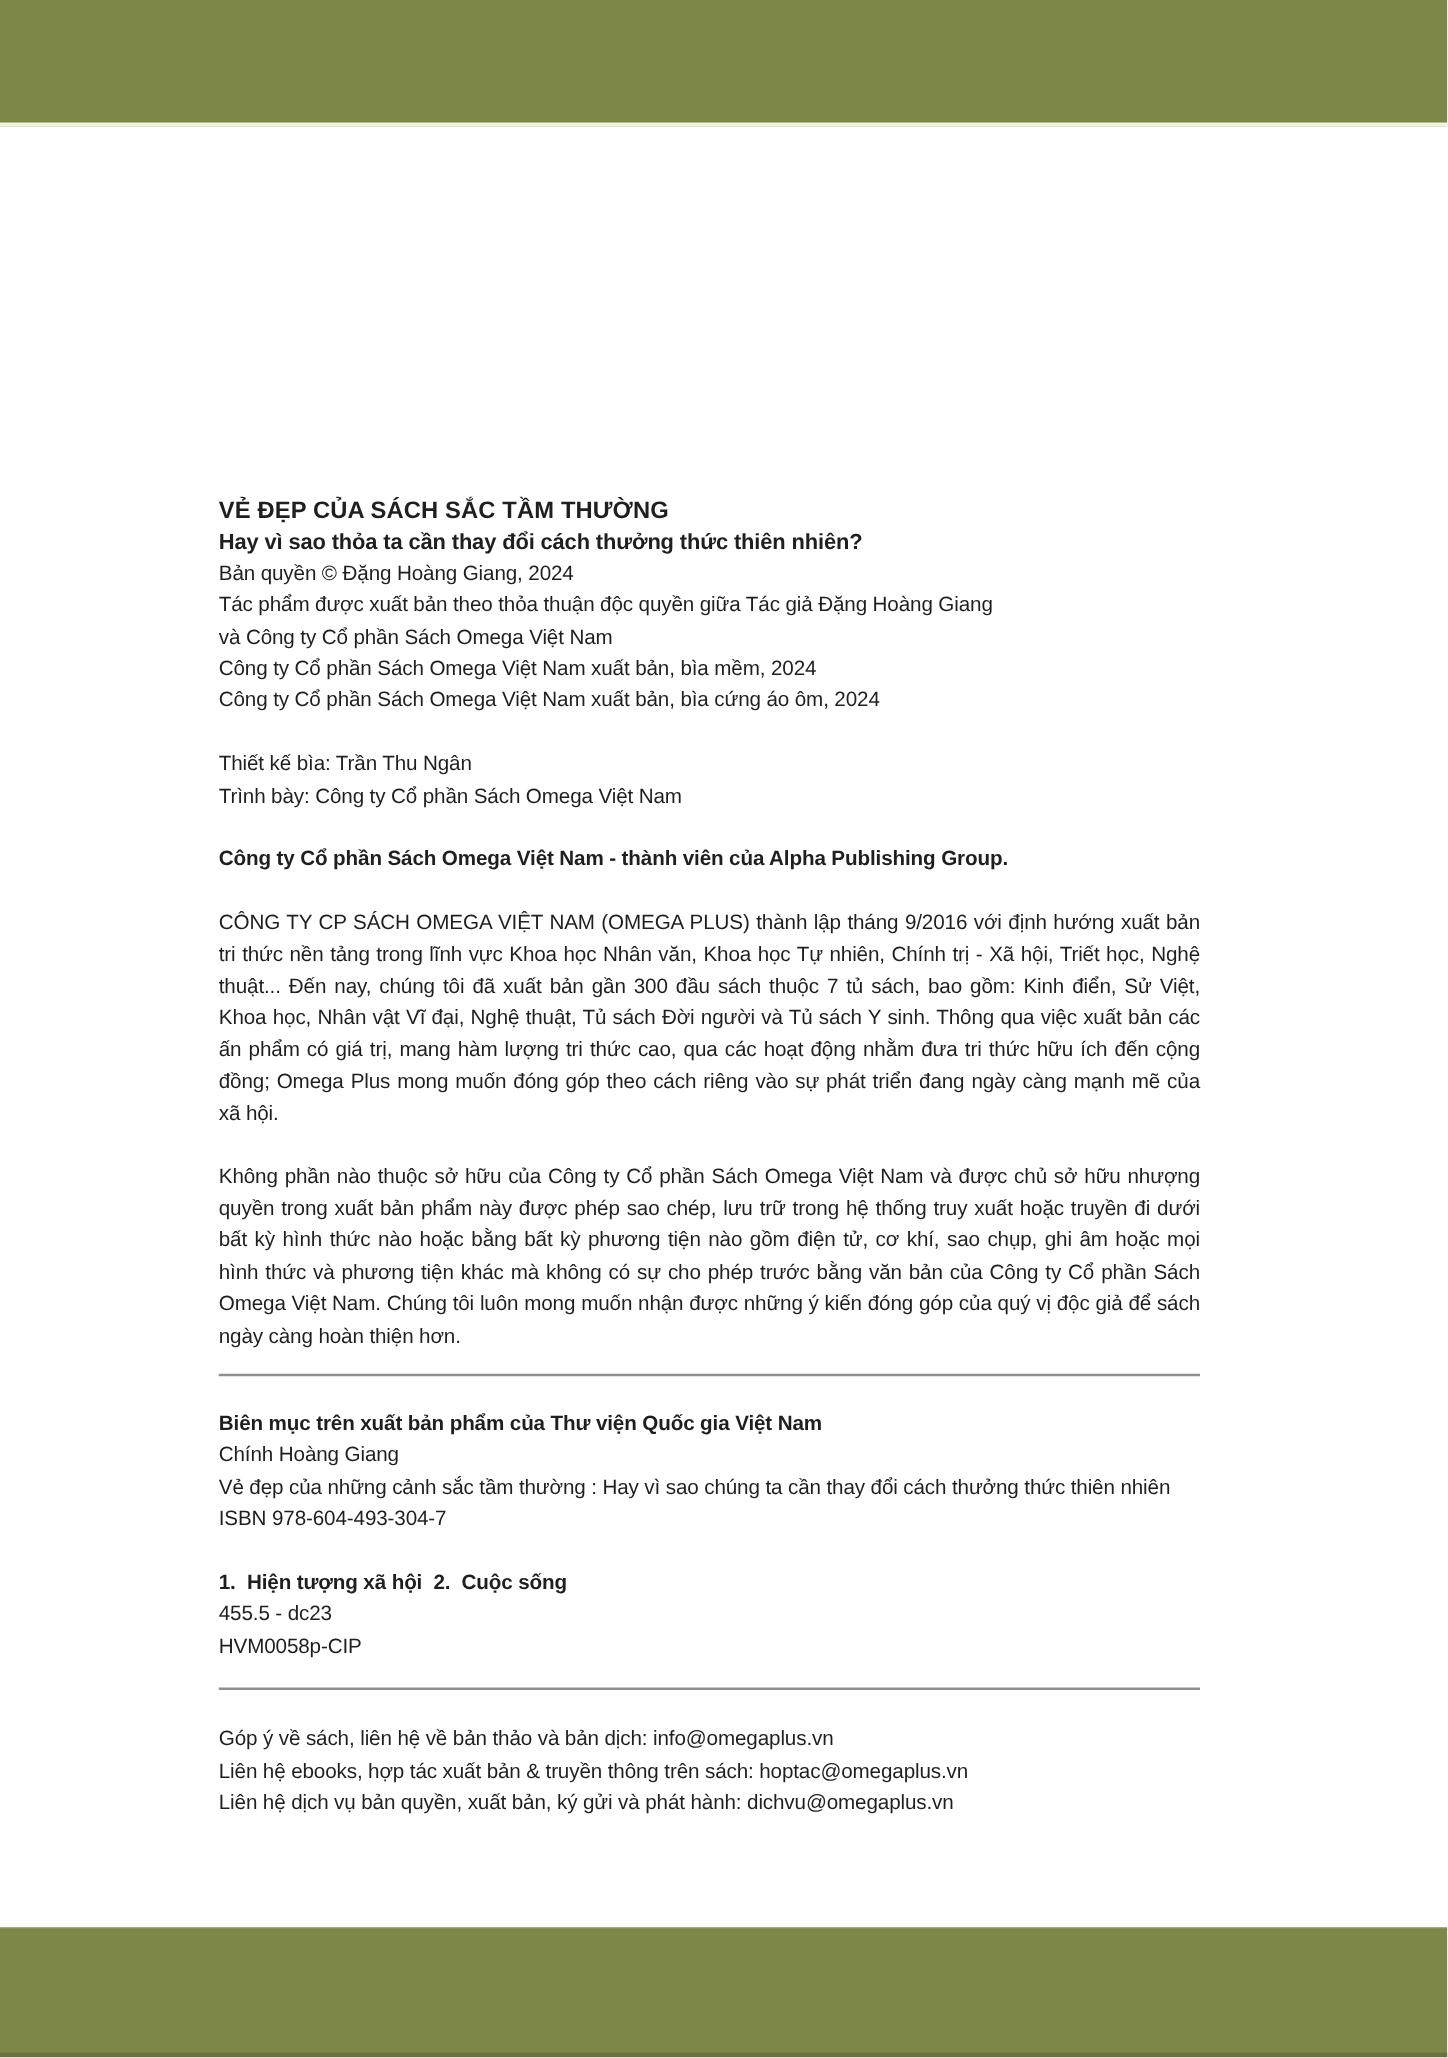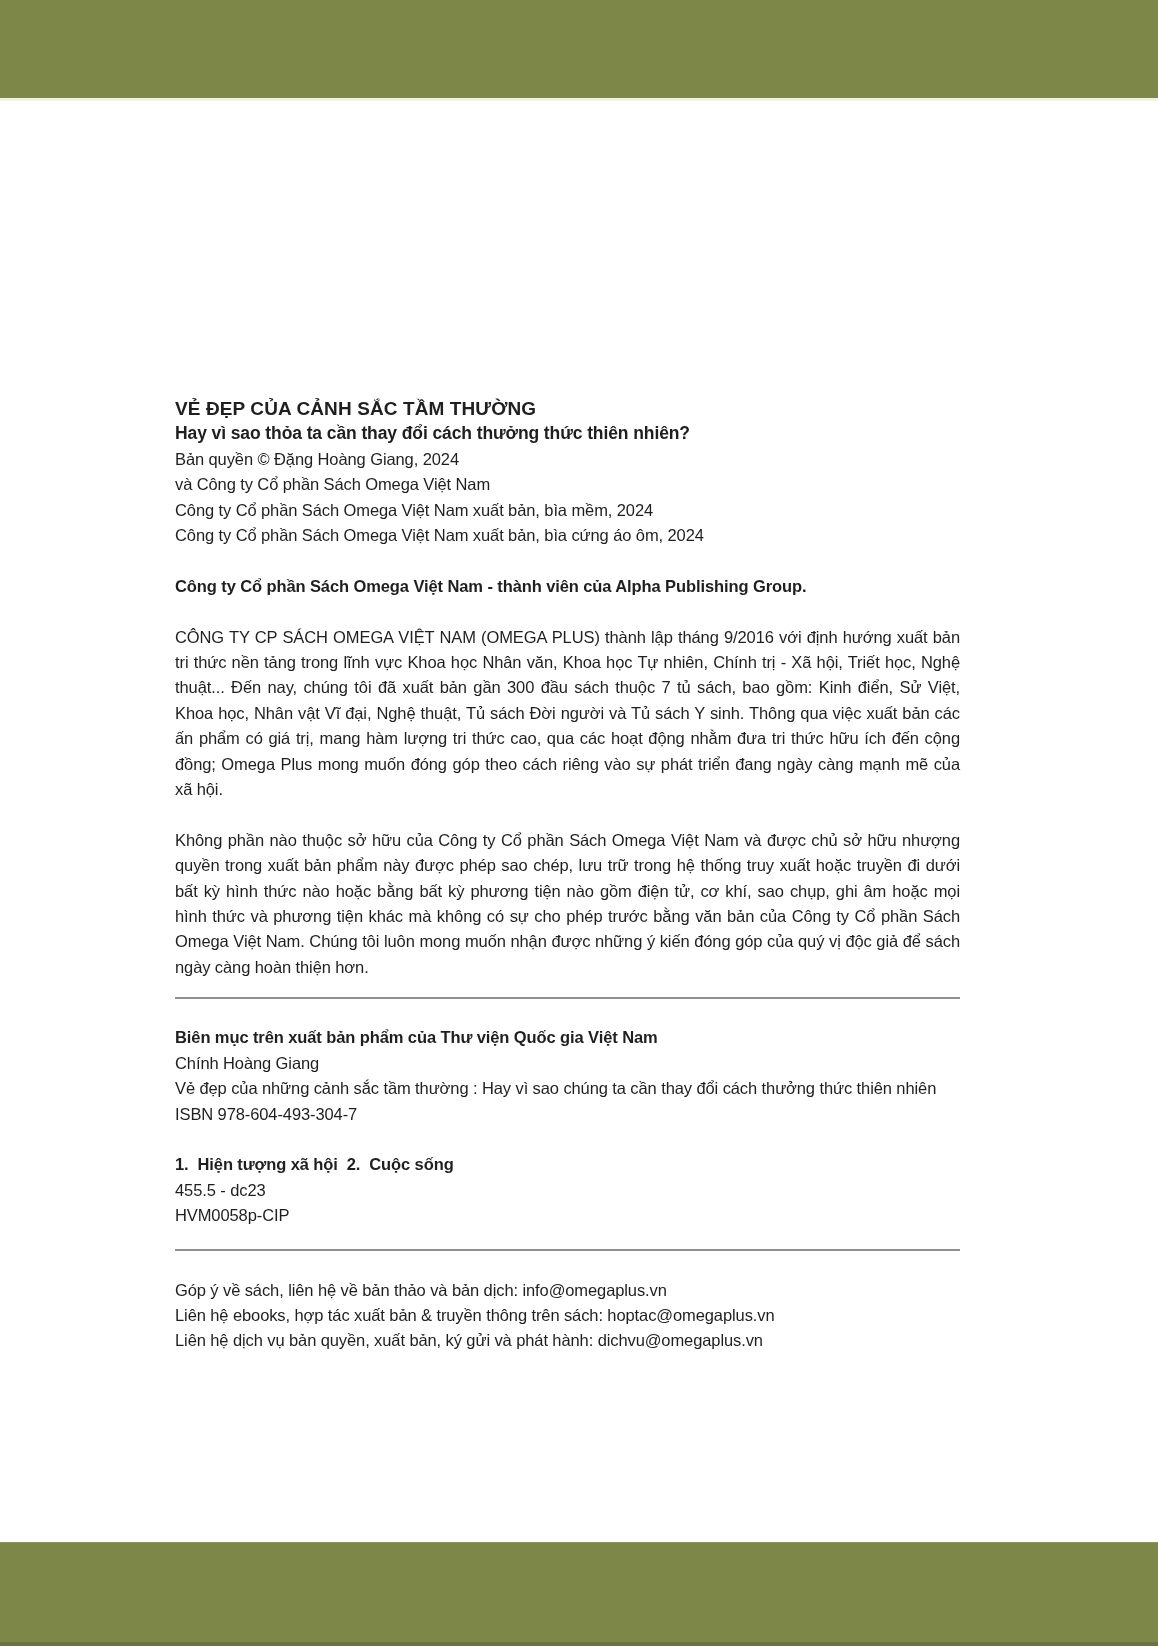--- a/index.html
+++ b/index.html
@@ -71,28 +71,33 @@
 </head>
 <body>
 
 <div class="page">
 
   <div class="band band-top"></div>
 
   <div class="content">
 
     <div>
-      <div class="line title-line">VẺ ĐẸP CỦA CẢNH SẮC TẦM THƯỜNG</div>
+      <div class="line title-line">VẺ ĐẸP CỦA SÁCH SẮC TẦM THƯỜNG</div>
       <div class="line subtitle-line">Hay vì sao thỏa ta cần thay đổi cách thưởng thức thiên nhiên?</div>
       <div class="line">Bản quyền © Đặng Hoàng Giang, 2024</div>
+      <div class="line">Tác phẩm được xuất bản theo thỏa thuận độc quyền giữa Tác giả Đặng Hoàng Giang</div>
       <div class="line">và Công ty Cổ phần Sách Omega Việt Nam</div>
       <div class="line">Công ty Cổ phần Sách Omega Việt Nam xuất bản, bìa mềm, 2024</div>
       <div class="line">Công ty Cổ phần Sách Omega Việt Nam xuất bản, bìa cứng áo ôm, 2024</div>
     </div>
 
+    <div class="gap-block">
+      <div class="line">Thiết kế bìa: Trần Thu Ngân</div>
+      <div class="line">Trình bày: Công ty Cổ phần Sách Omega Việt Nam</div>
+    </div>
 
     <div class="gap-block line bold">Công ty Cổ phần Sách Omega Việt Nam - thành viên của Alpha Publishing Group.</div>
 
     <div class="para">CÔNG TY CP SÁCH OMEGA VIỆT NAM (OMEGA PLUS) thành lập tháng 9/2016 với định hướng xuất bản tri thức nền tảng trong lĩnh vực Khoa học Nhân văn, Khoa học Tự nhiên, Chính trị - Xã hội, Triết học, Nghệ thuật... Đến nay, chúng tôi đã xuất bản gần 300 đầu sách thuộc 7 tủ sách, bao gồm: Kinh điển, Sử Việt, Khoa học, Nhân vật Vĩ đại, Nghệ thuật, Tủ sách Đời người và Tủ sách Y sinh. Thông qua việc xuất bản các ấn phẩm có giá trị, mang hàm lượng tri thức cao, qua các hoạt động nhằm đưa tri thức hữu ích đến cộng đồng; Omega Plus mong muốn đóng góp theo cách riêng vào sự phát triển đang ngày càng mạnh mẽ của xã hội.</div>
 
     <div class="para">Không phần nào thuộc sở hữu của Công ty Cổ phần Sách Omega Việt Nam và được chủ sở hữu nhượng quyền trong xuất bản phẩm này được phép sao chép, lưu trữ trong hệ thống truy xuất hoặc truyền đi dưới bất kỳ hình thức nào hoặc bằng bất kỳ phương tiện nào gồm điện tử, cơ khí, sao chụp, ghi âm hoặc mọi hình thức và phương tiện khác mà không có sự cho phép trước bằng văn bản của Công ty Cổ phần Sách Omega Việt Nam. Chúng tôi luôn mong muốn nhận được những ý kiến đóng góp của quý vị độc giả để sách ngày càng hoàn thiện hơn.</div>
 
     <div class="rule rule-1"></div>
 
     <div>

